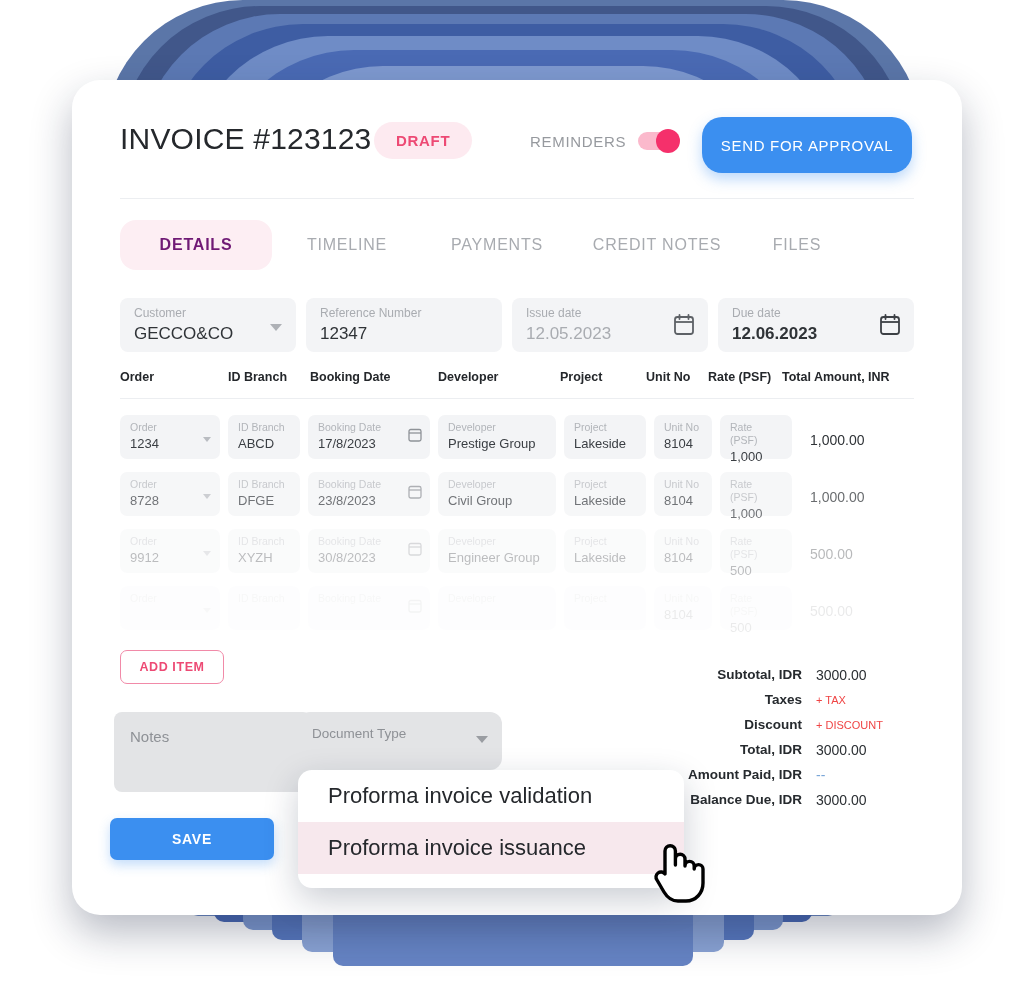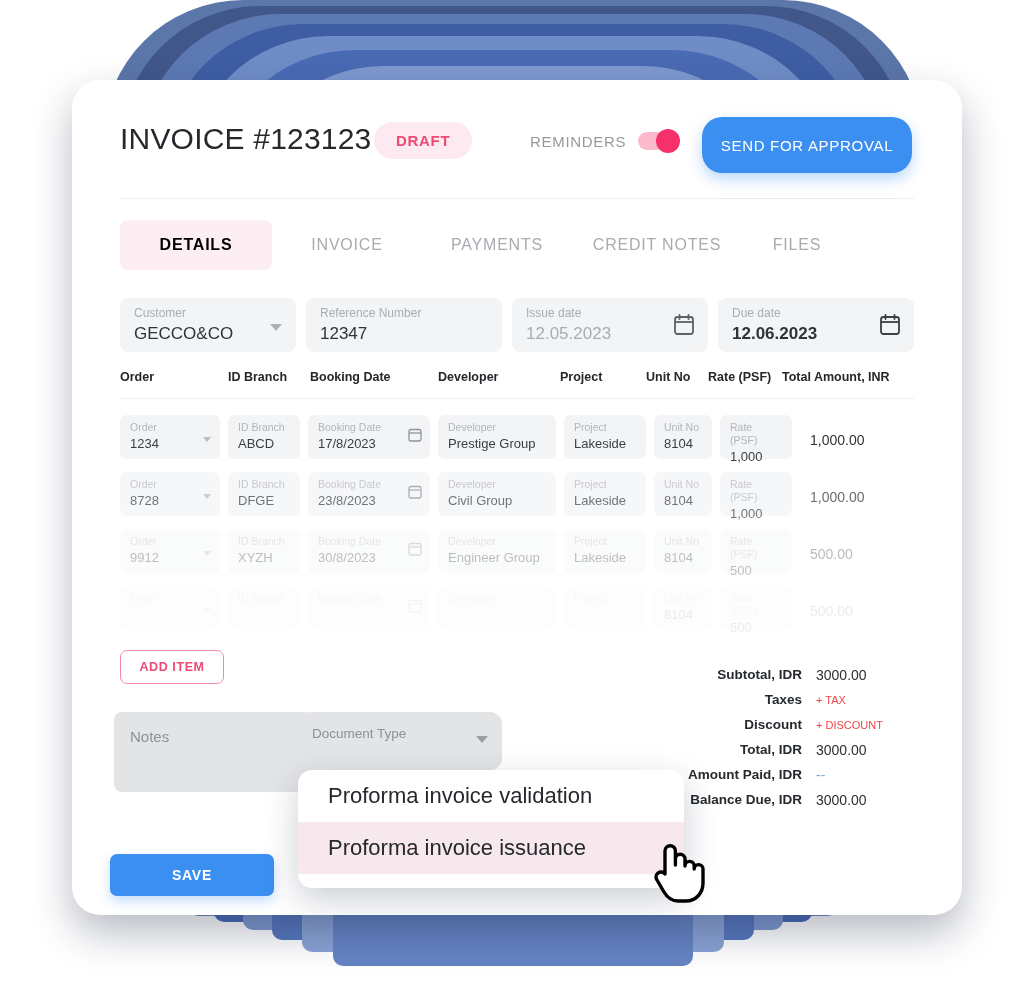--- a/index.html
+++ b/index.html
@@ -68,21 +68,21 @@
   .hr { position:absolute; left:48px; width:794px; height:1px; background:#eceef1; }
   #hdr-rule { top:118px; }
 
   
   #tabs { position:absolute; left:48px; top:140px; display:flex; align-items:center; }
   .tab {
     font-size:16px; letter-spacing:.8px; color:#a8abb0; background:transparent;
     border:none; font-family:"Liberation Sans", sans-serif; cursor:pointer;
     padding: 16px 0; white-space:nowrap;
   }
-  .tab.active { color:#000000; font-weight:700; background:#fdeef3; border-radius:8px; }
+  .tab.active { color:#701a75; font-weight:700; background:#fdeef3; border-radius:16px; }
   #tab-details { width:152px; text-align:center; }
   #tab-timeline { width:150px; text-align:center; }
   #tab-payments { width:150px; text-align:center; }
   #tab-credit-notes { width:170px; text-align:center; }
   #tab-files { width:110px; text-align:center; }
 
   
   .fields { position:absolute; left:48px; top:218px; display:flex; gap:10px; }
   .field {
     position:relative; background:#f3f4f6; border-radius:8px;
@@ -147,21 +147,21 @@
   #doctype-field {
     position:absolute; left:226px; top:632px;
     width:204px; height:58px; background:#e3e4e6; border-radius:12px;
     padding:12px 14px 0 14px; overflow:hidden;
   }
   #doctype-field .f-lab { font-size:13.5px; color:#8e9196; line-height:19px; }
   #doctype-field .f-val { font-size:16px; color:#4a4e53; line-height:24px; }
   #doctype-caret { position:absolute; right:14px; top:24px; width:0;height:0;
     border-left:6px solid transparent;border-right:6px solid transparent;border-top:7px solid #9a9da2; }
   #save-btn {
-    position:absolute; left:38px; top:774px;
+    position:absolute; left:38px; top:738px;
     width:164px; height:42px; border-radius:7px;
     background:#3b8ff0; color:#fff; border:none;
     font-size:14px; font-weight:700; letter-spacing:.7px;
     font-family:"Liberation Sans", sans-serif; cursor:pointer;
     box-shadow: 0 5px 12px rgba(59,143,240,.30);
   }
 
   
   #totals { position:absolute; right:48px; top:582px; width:244px; }
   .trow { display:flex; align-items:center; height:25px; }
@@ -212,21 +212,21 @@
           <span class="knob"></span>
         </span>
       </div>
 
       <button id="send-approval-btn">SEND FOR APPROVAL</button>
     </div>
     <div class="hr" id="hdr-rule"></div>
 
     <div id="tabs">
       <button class="tab active" id="tab-details">DETAILS</button>
-      <button class="tab" id="tab-timeline">INVOICE</button>
+      <button class="tab" id="tab-timeline">TIMELINE</button>
       <button class="tab" id="tab-payments">PAYMENTS</button>
       <button class="tab" id="tab-credit-notes">CREDIT NOTES</button>
       <button class="tab" id="tab-files">FILES</button>
     </div>
 
     <div class="fields">
       <div class="field f-cust">
         <div class="f-lab">Customer</div>
         <div class="f-val">GECCO&amp;CO</div>
         <span class="caret"></span>

